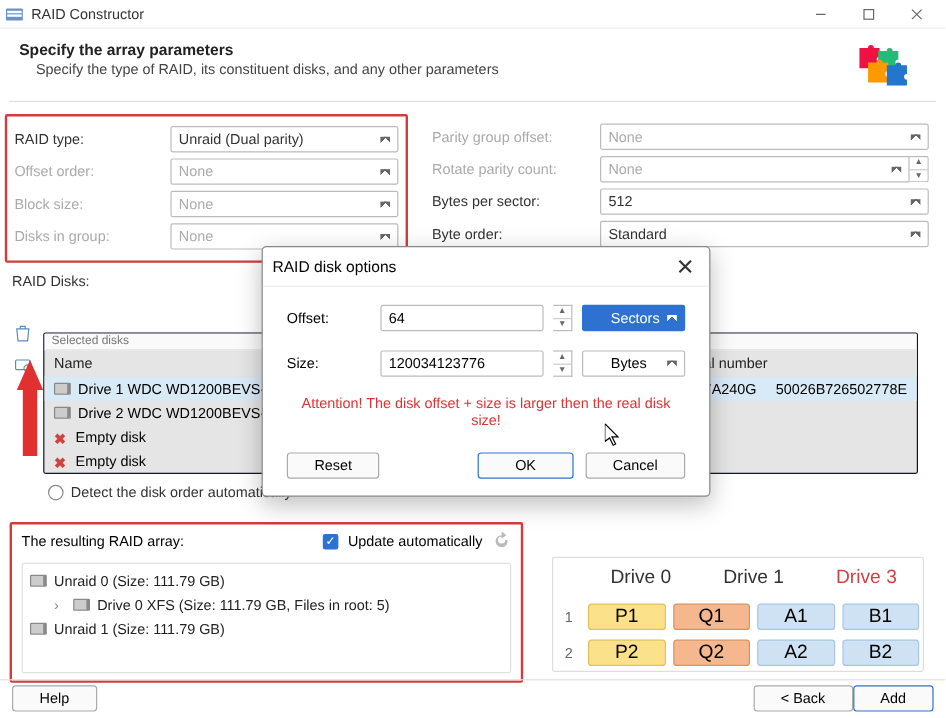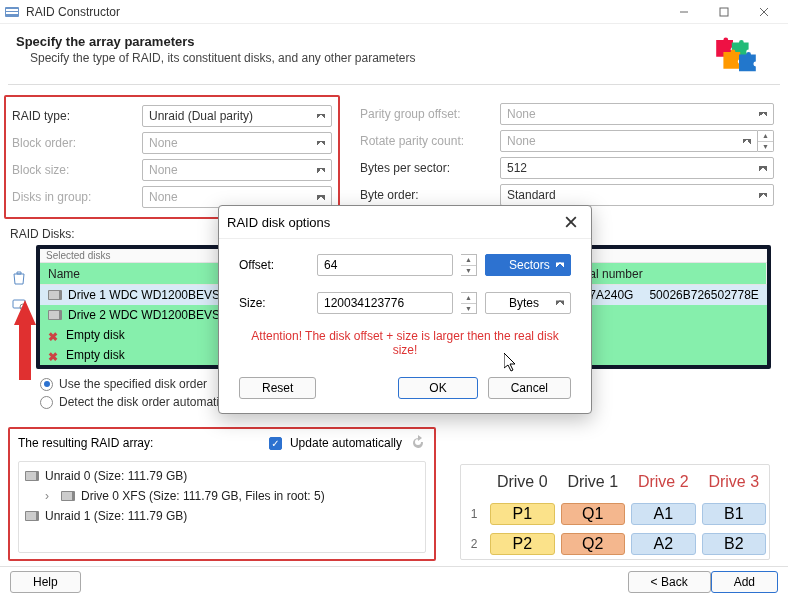--- a/index.html
+++ b/index.html
@@ -37,21 +37,21 @@
 .spin .sbtn { flex:1; display:flex;align-items:center;justify-content:center;font-size:7px;color:#666;border-bottom:1px solid #ccc;}
 .spin .sbtn:last-child{border:0;}
 .params-right .frow label { flex: 0 0 140px; text-align:left; color:#333;}
 .params-right .frow.dim label { color: #aaa; }
 
 
 .disks-label { padding: 4px 10px; color:#333;}
 .disks-wrap { display:flex; padding: 0 8px; gap:6px; align-items:flex-start;}
 .disks-tool { width:22px; display:flex;flex-direction:column;gap:8px;padding-top:24px; align-items:center;}
 .disks-tool .tbtn { width:18px;height:18px;display:flex;align-items:center;justify-content:center;color:#6a94c9;}
-.disks-table { flex:1; border:4px solid #0f172a; background:#86efac; border-radius:2px; overflow:hidden;}
+.disks-table { flex:1; border:1px solid #0f172a; background:#e5e5e5; border-radius:2px; overflow:hidden;margin-top:32px;}
 .dt-head { background:#fafafa; border-bottom:1px solid #e4e4e4; height:14px; display:flex;align-items:center;padding:0 6px; font-size:10px;color:#777;}
 .dt-cols { display:flex; height:22px; border-bottom:1px solid #e4e4e4; align-items:center;}
 .dt-col { padding: 0 8px; color:#222; font-size:12px; border-right:1px solid #eee; height:100%;display:flex;align-items:center;}
 .c-name { flex: 0 0 520px; }
 .c-serial { flex:1; }
 .dt-row { display:flex; height:20px; align-items:center;}
 .dt-row.sel { background:#d9eaf7; }
 .dt-row .rc { padding:0 8px; display:flex;align-items:center;gap:6px;}
 .drive-ico { width:14px;height:10px; background:#888;border-radius:1px;position:relative;}
 .drive-ico::before{content:"";position:absolute;inset:1px 3px 1px 1px;background:#ccc;}
@@ -160,21 +160,21 @@
 
 <div class="params">
   <div class="params-left">
     <div class="frow">
         <label>RAID type:</label>
         <div class="combo">
           <span>Unraid (Dual parity)</span>
         </div>
       </div>
     <div class="frow dim">
-        <label>Block order:</label>
+        <label>Offset order:</label>
         <div class="combo dim">
           <span>None</span>
         </div>
       </div>
     <div class="frow dim">
         <label>Block size:</label>
         <div class="combo dim">
           <span>None</span>
         </div>
       </div>
@@ -266,24 +266,20 @@
           </div>
       </div>
       <div class="dt-row">
         <div class="rc c-name">
             <span class="empty-ico">✖</span>
             <span>Empty disk</span>
           </div>
       </div>
     </div>
     <div class="disks-radio">
-      <div class="radio-row">
-          <span class="radio on"></span>
-          <span>Use the specified disk order</span>
-        </div>
       <div class="radio-row">
           <span class="radio"></span>
           <span>Detect the disk order automatically</span>
         </div>
     </div>
   </div>
 </div>
 
 <svg class="red-arrow" viewBox="0 0 30 80">
   <path d="M15 80 L15 25 L4 25 L15 0 L26 25 L15 25 Z" fill="#e03030"></path>
@@ -314,21 +310,20 @@
         <span>Unraid 1 (Size: 111.79 GB)</span>
       </div>
   </div>
 </div>
 
 <div class="drive-grid">
   <div class="dg-head">
     <div style="width:26px"></div>
     <div class="dg-h">Drive 0</div>
     <div class="dg-h">Drive 1</div>
-    <div class="dg-h red">Drive 2</div>
     <div class="dg-h red">Drive 3</div>
   </div>
   <div class="dg-row">
     <div class="dg-rn">1</div>
     <div class="dg-cell y">P1</div>
     <div class="dg-cell o">Q1</div>
     <div class="dg-cell b">A1</div>
     <div class="dg-cell b">B1</div>
   </div>
   <div class="dg-row">

